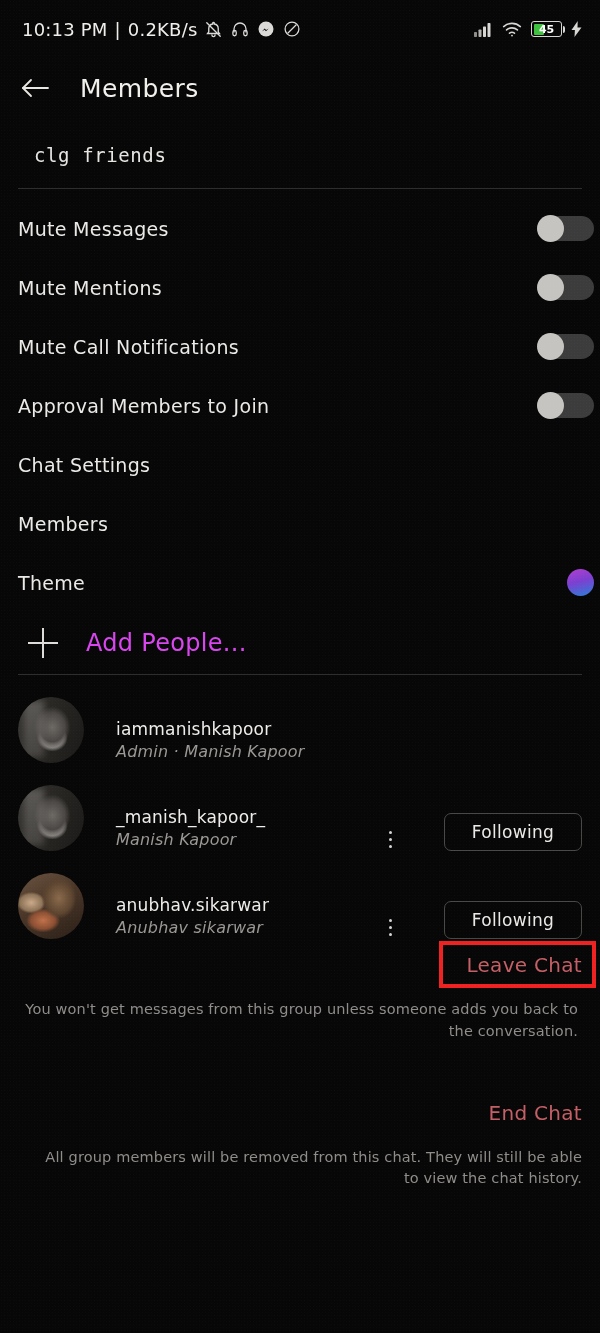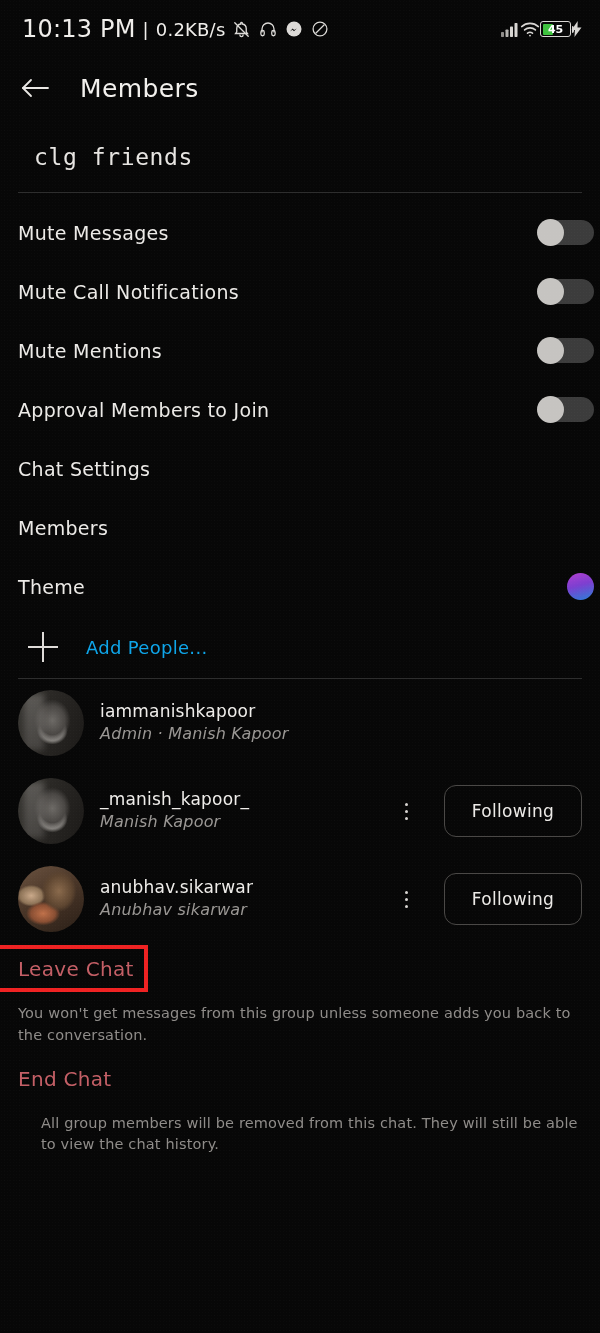--- a/index.html
+++ b/index.html
@@ -41,25 +41,26 @@
   }
   .status-left {
     display: flex;
     align-items: center;
     gap: 7px;
     font-size: 18px;
     letter-spacing: 0.2px;
     color: #f0eeeb;
     font-family: "DejaVu Sans", sans-serif;
   }
-  .status-clock { white-space: nowrap; font-size: 24px; }
+  .status-clock { white-space: nowrap; font-size: 18px; }
   .status-icons-left { display: flex; align-items: center; gap: 8px; }
   .status-right {
     display: flex;
     align-items: center;
+    gap: 9px;
   }
   .svg-ico { display: block; }
 
   .batt {
     position: relative;
     width: 31px;
     height: 16px;
     border: 1.6px solid #d8d6d3;
     border-radius: 3px;
     display: flex;
@@ -104,21 +105,21 @@
   .back-arrow { cursor: pointer; }
   .page-title {
     font-size: 25px;
     color: #f2f0ed;
     letter-spacing: 0.4px;
   }
 
   
   .chat-name-row {
     padding: 26px 0 0 34px;
-    font-size: 23px;
+    font-size: 19px;
     color: #e7e5e2;
     letter-spacing: 0.6px;
     font-family: "DejaVu Sans Mono", monospace;
   }
   .divider {
     height: 1px;
     background: #2e2e2e;
     margin: 22px 18px 0 18px;
   }
   .divider.members-div { margin-top: 0; }
@@ -182,33 +183,33 @@
     flex: none;
   }
   .plus-icon::before, .plus-icon::after {
     content: "";
     position: absolute;
     background: #dedbd8;
   }
   .plus-icon::before { left: 0; right: 0; top: 14px; height: 1.6px; }
   .plus-icon::after { top: 0; bottom: 0; left: 14px; width: 1.6px; }
   .add-people-label {
-    font-size: 18px;
-    color: #0ea5e9;
+    font-size: 24px;
+    color: #d946ef;
     letter-spacing: 0.3px;
     text-align: right;
   }
 
   
   .member-row {
     height: 88px;
     display: flex;
-    align-items: center;
+    align-items: flex-end;
     padding: 0 18px 0 18px;
-    gap: 16px;
+    gap: 32px;
   }
   .avatar {
     width: 66px;
     height: 66px;
     border-radius: 50%;
     flex: none;
     overflow: hidden;
     position: relative;
   }
   .avatar.av-manish {
@@ -259,38 +260,38 @@
     cursor: pointer;
   }
   .kebab-icon i {
     width: 3px; height: 3px;
     background: #d7d4d1;
     border-radius: 50%;
     display: block;
   }
   .follow-btn {
     width: 138px;
-    height: 52px;
+    height: 38px;
     border: 1px solid #4a4846;
-    border-radius: 12px;
+    border-radius: 7px;
     background: transparent;
     color: #eceae7;
     font-size: 17px;
     font-family: "DejaVu Sans", sans-serif;
     letter-spacing: 0.3px;
     cursor: pointer;
     display: flex;
     align-items: center;
     justify-content: center;
     flex: none;
     margin-left: 12px;
   }
 
   
-  .danger-section { padding: 0 18px; }
+  .danger-section { padding: 0 18px; text-align: right; }
   .leave-wrap {
     position: relative;
     display: inline-block;
     margin: 14px 0 0 -13px;
   }
   .highlight-box {
     position: absolute;
     left: -14px;
     top: -12px;
     right: -14px;
@@ -307,21 +308,21 @@
     padding-left: 13px;
   }
   .danger-desc {
     font-size: 14.5px;
     color: #8f8c89;
     line-height: 1.5;
     letter-spacing: 0.15px;
     margin-top: 22px;
     max-width: 560px;
   }
-  .end-chat-wrap { margin-top: 20px; }
+  .end-chat-wrap { margin-top: 58px; }
   .end-chat-wrap .danger-action { padding-left: 0; }
   .end-chat-desc { margin-top: 22px; margin-left: 23px; }
 </style>
 </head>
 <body>
 
 <div class="status-bar">
   <div class="status-left">
     <span class="status-clock">10:13 PM</span>
     <span>|</span>
@@ -400,28 +401,28 @@
 <div class="settings-list">
 
   <div class="setting-row">
     <span class="setting-label">Mute Messages</span>
     <span class="toggle">
         <span class="knob"></span>
       </span>
   </div>
 
   <div class="setting-row">
-    <span class="setting-label">Mute Call Notifications</span>
+    <span class="setting-label">Mute Mentions</span>
     <span class="toggle">
         <span class="knob"></span>
       </span>
   </div>
 
   <div class="setting-row">
-    <span class="setting-label">Mute Mentions</span>
+    <span class="setting-label">Mute Call Notifications</span>
     <span class="toggle">
         <span class="knob"></span>
       </span>
   </div>
 
   <div class="setting-row">
     <span class="setting-label">Approval Members to Join</span>
     <span class="toggle">
         <span class="knob"></span>
       </span>

